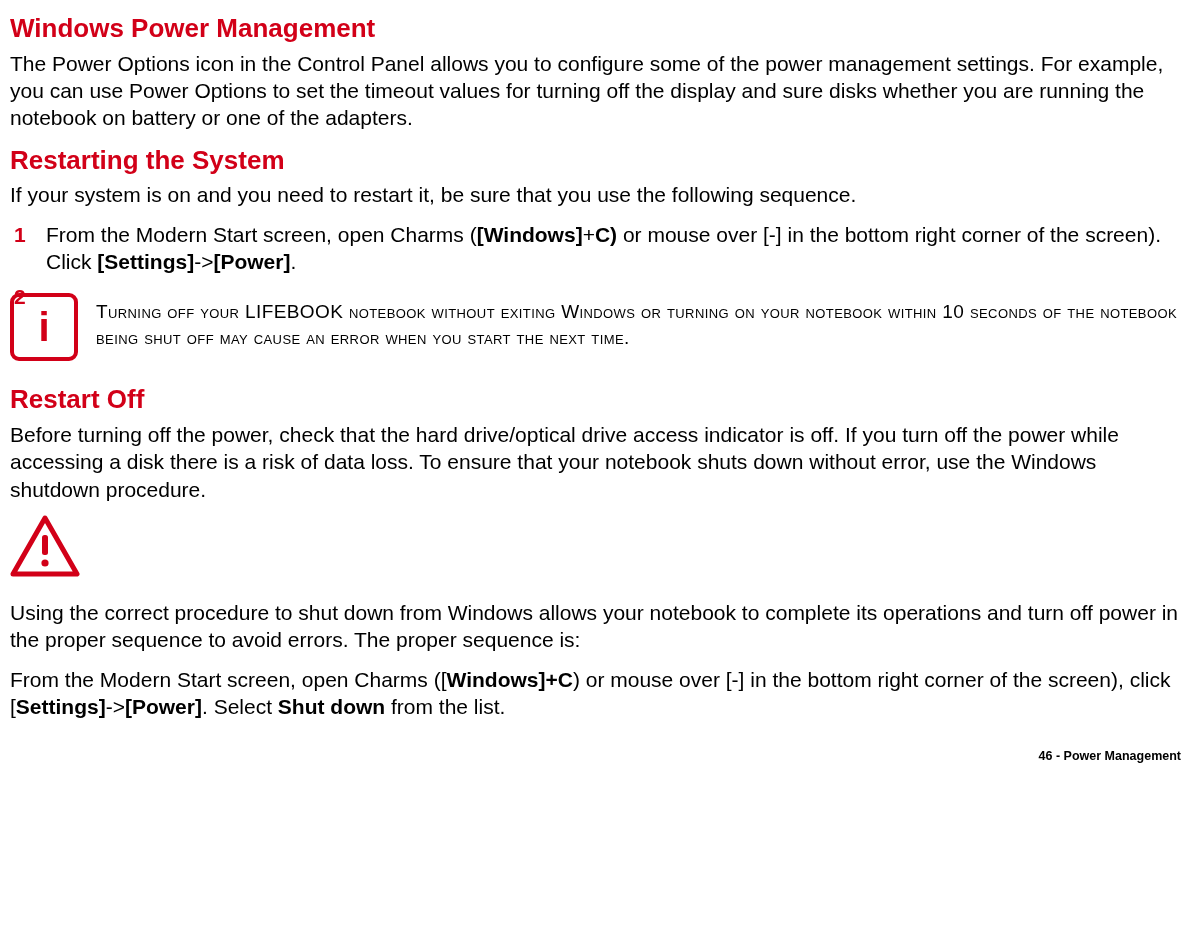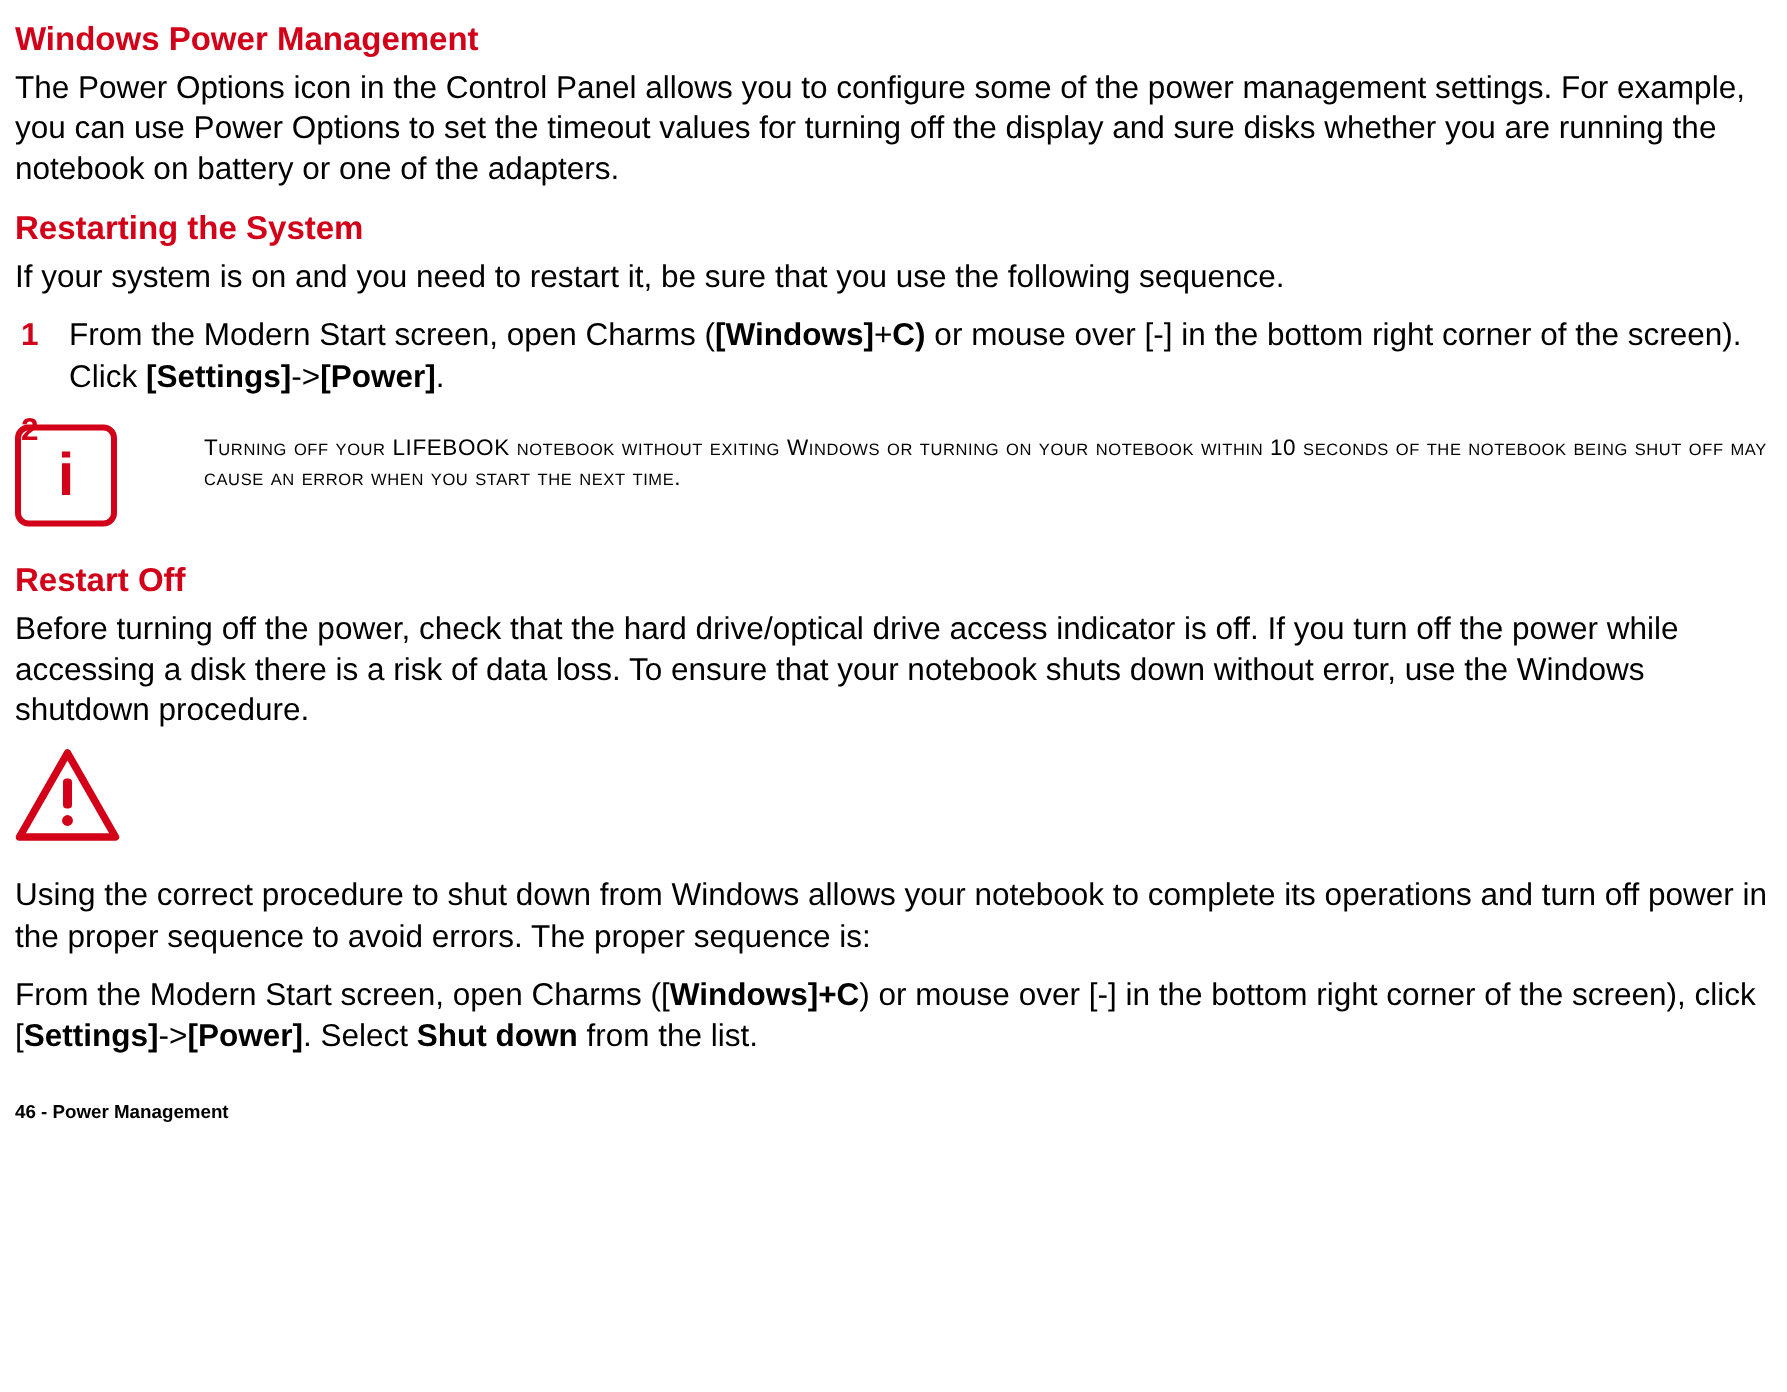--- a/index.html
+++ b/index.html
@@ -7,21 +7,21 @@
     font-family:"Segoe UI",Arial,Helvetica,sans-serif;
     font-size:21px;
     line-height:1.3;
     color:#000;
     padding:6px 10px 14px 10px;
     background:#fff;
   }
   .sec-title{
     color:#d20018;
     font-weight:700;
-    font-size:22px;
+    font-size:26px;
     margin-top:6px;
     margin-bottom:2px;
   }
   p{margin:4px 0 12px 0}
   .step-list{list-style:none;margin:4px 0 18px 0;padding:0}
   .step-list li{margin:4px 0 8px 0;padding-left:36px;position:relative}
   .step-num{
     color:#d20018;
     font-weight:700;
     position:absolute;
@@ -32,33 +32,32 @@
   .callout{
     display:flex;
     align-items:flex-start;
     gap:18px;
     margin:10px 0 22px 0;
   }
   .callout .ico{flex:0 0 auto}
   .callout .txt{
     font-variant:small-caps;
     letter-spacing:0.4px;
-    font-size:15px;
+    font-size:19px;
     line-height:1.35;
     padding-top:6px;
-    margin-left:40px;
   }
   .info-ico{
     width:60px;height:60px;border:4px solid #d20018;border-radius:9px;
     display:flex;align-items:center;justify-content:center;
     color:#d20018;font-weight:900;font-size:40px;line-height:1;
   }
   .warn-ico svg{display:block}
   .footer{
-    text-align:left;
+    text-align:right;
     font-size:12.5px;
     font-weight:600;
     margin-top:28px;
   }
   .footer .pn{font-weight:700}
 </style>
 </head>
 <body>
 
 <div class="sec-title">Windows Power Management</div>

